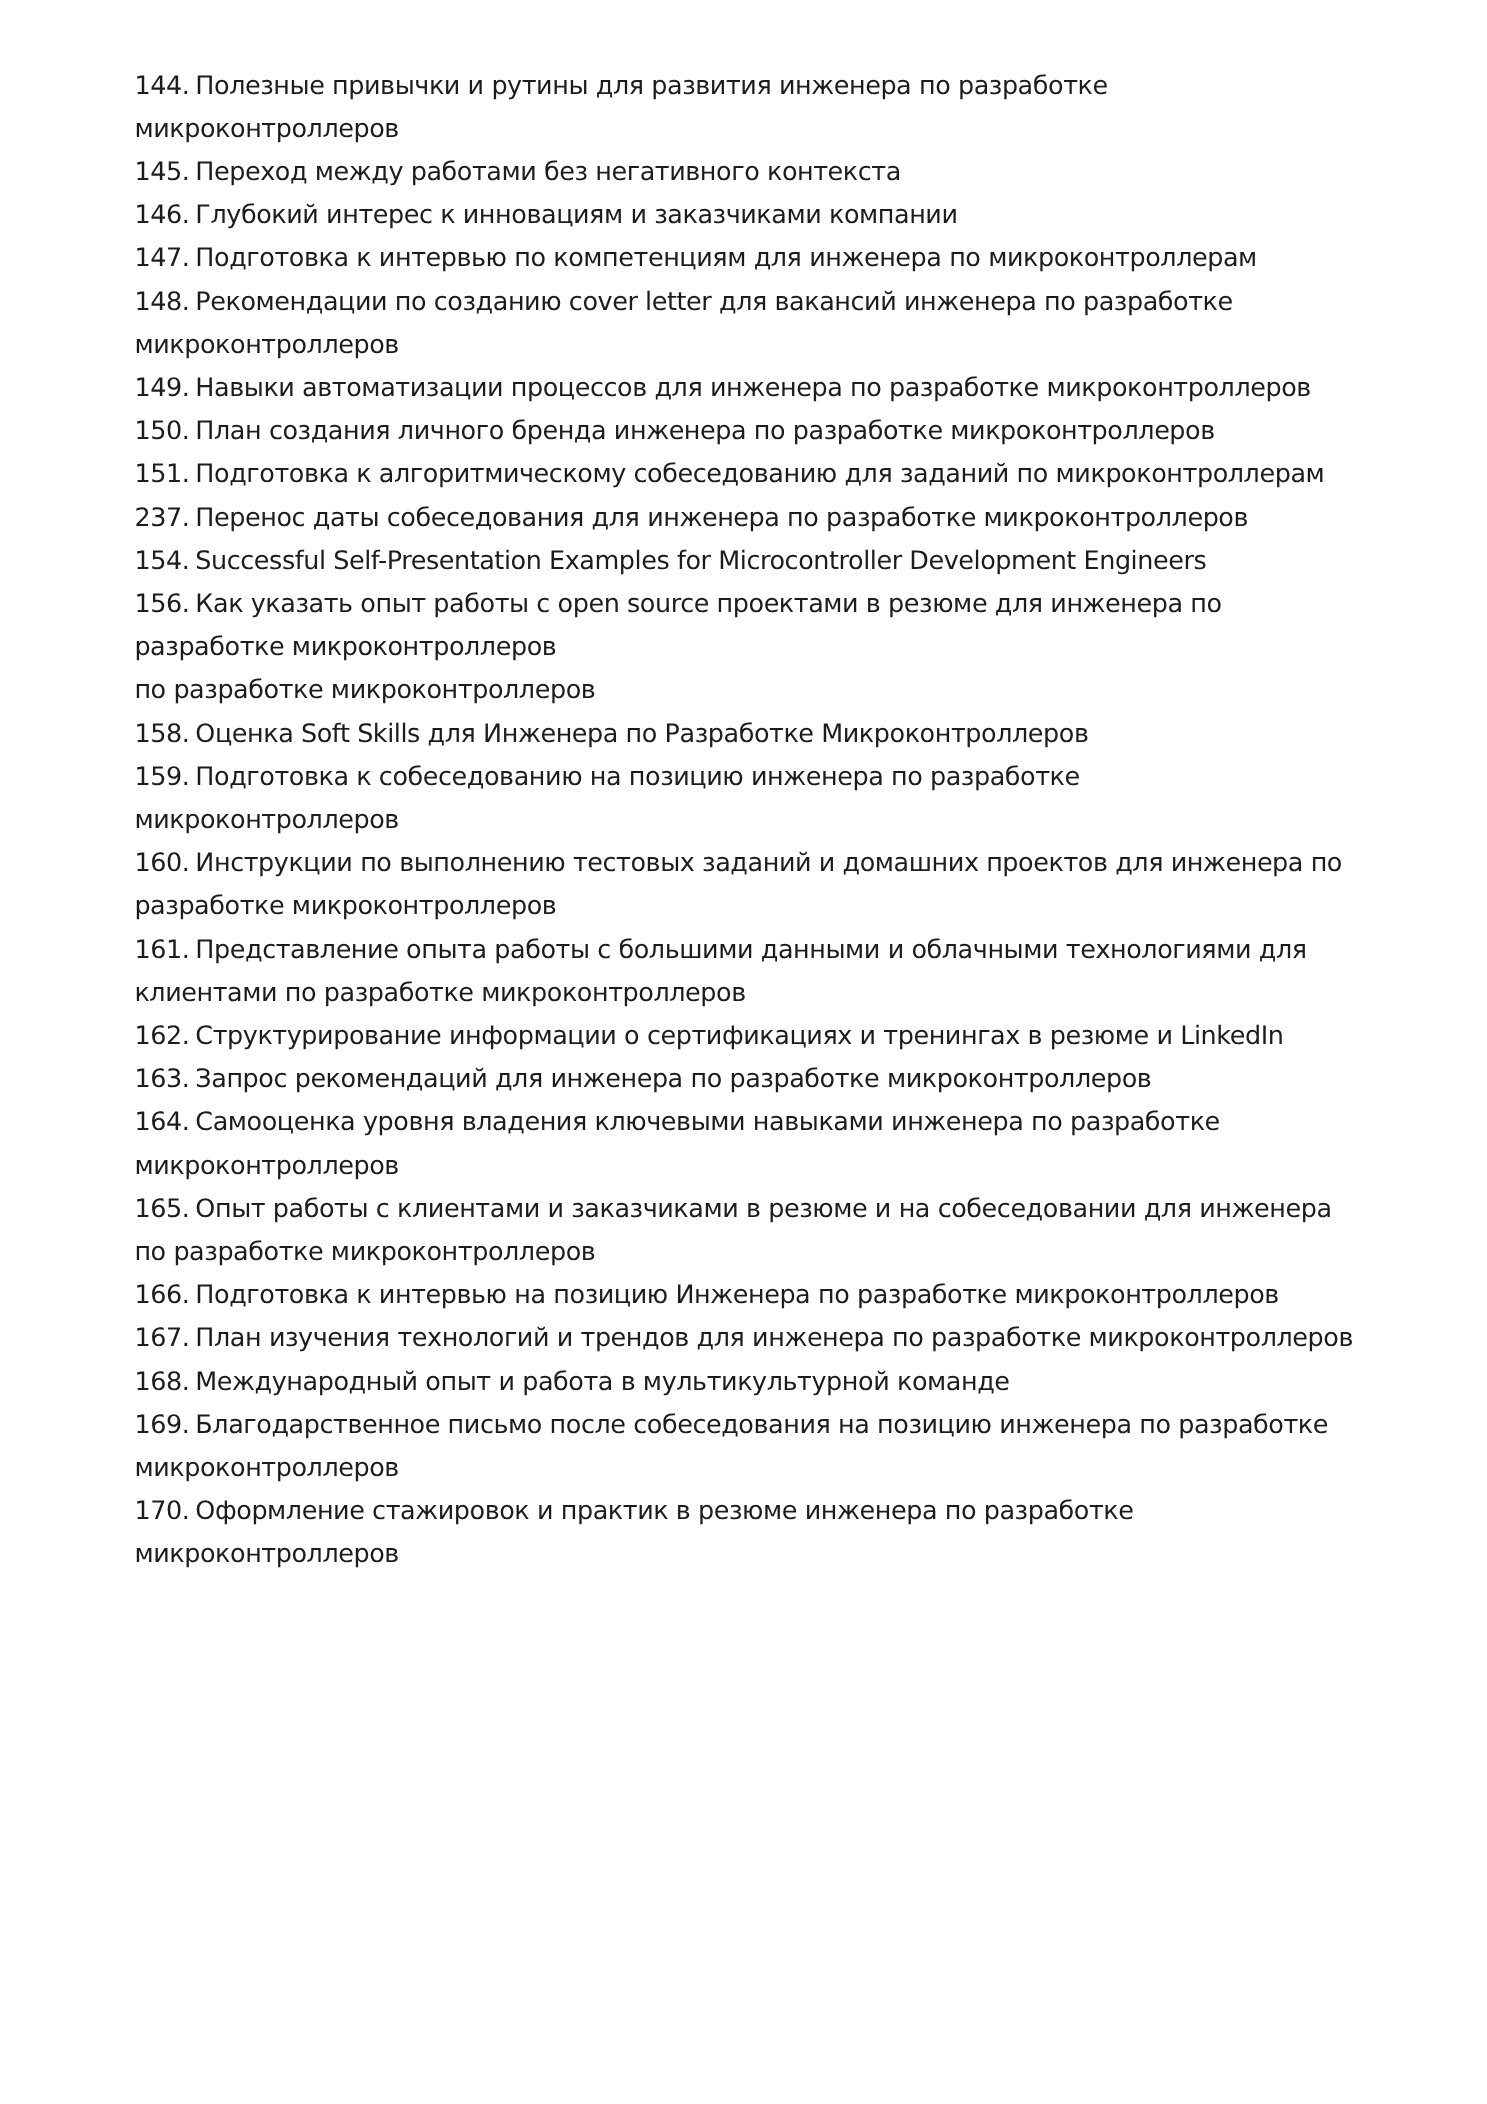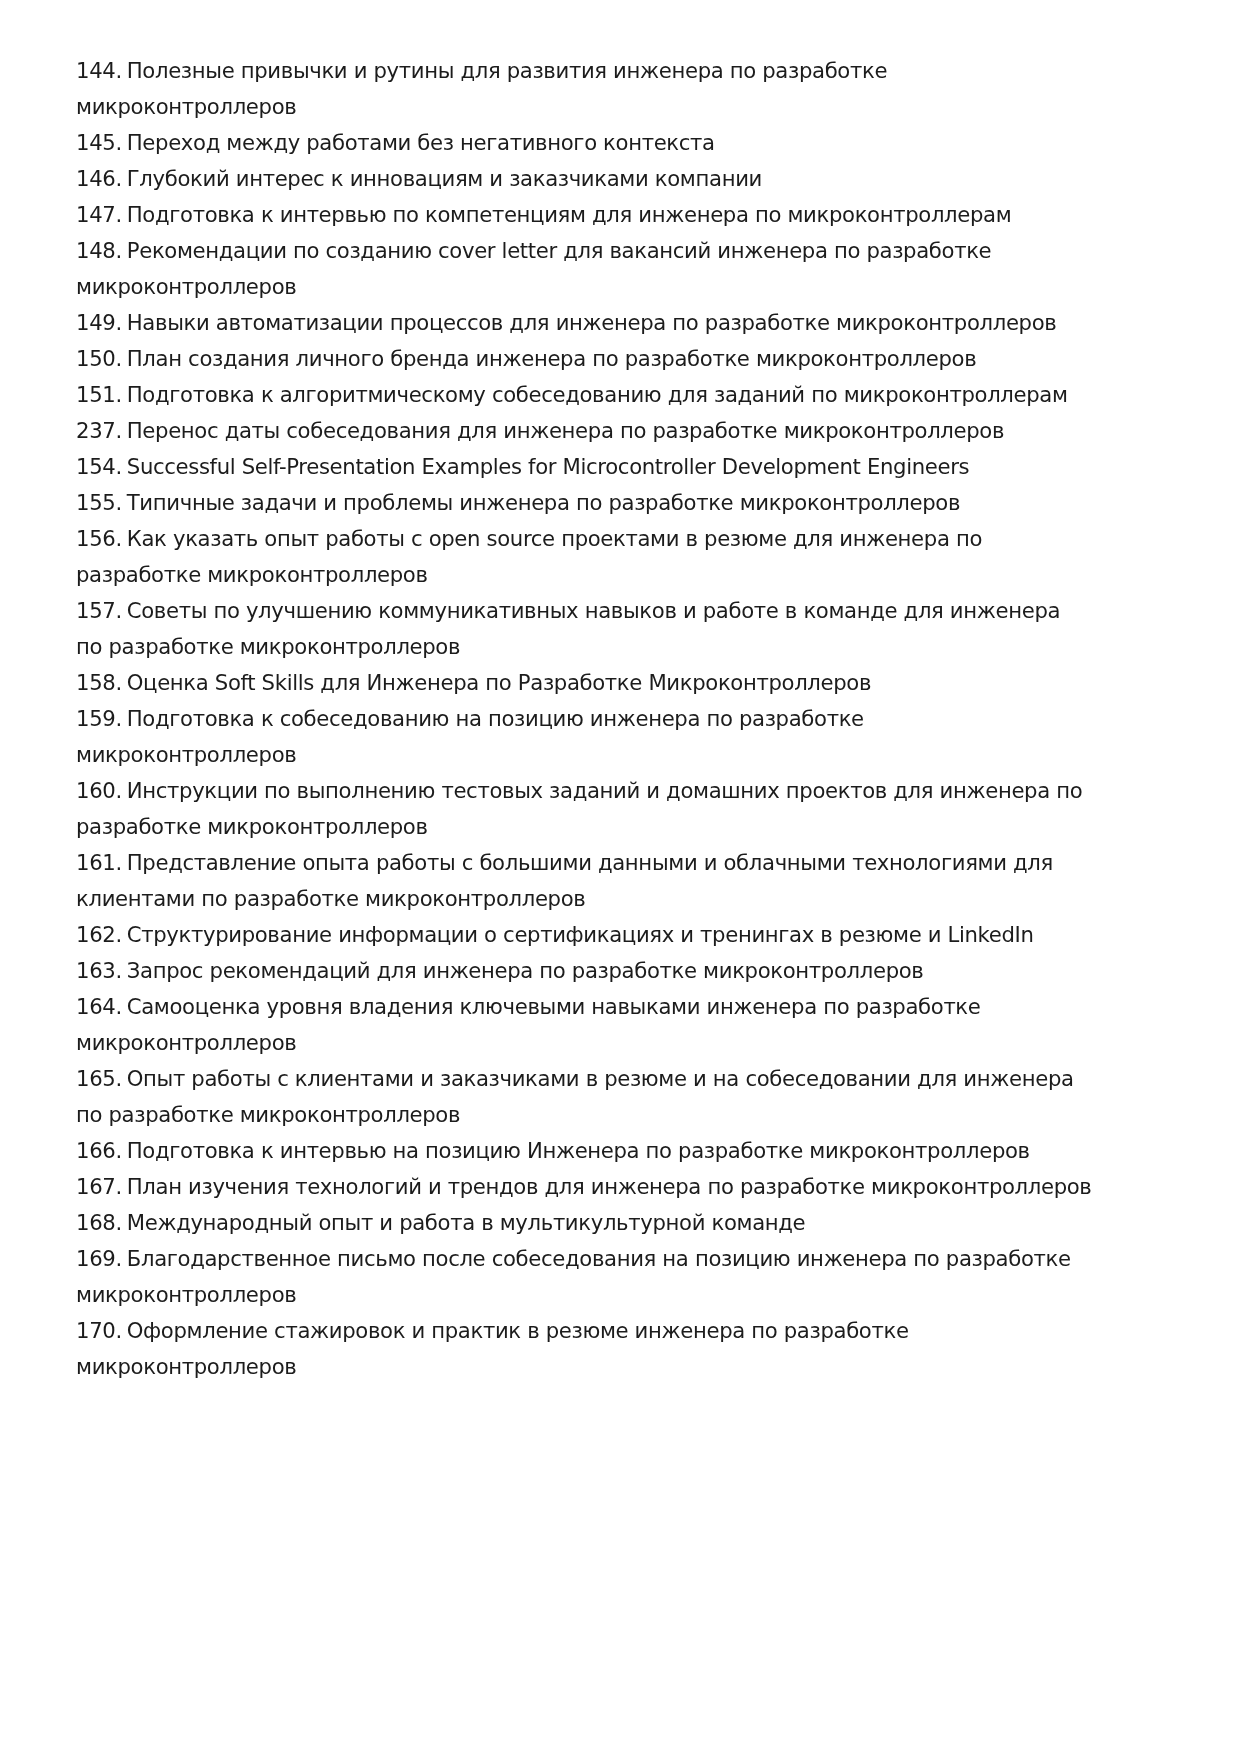--- a/index.html
+++ b/index.html
@@ -28,20 +28,21 @@
       display: block;
       margin: 0;
       padding: 0;
     }
     .item .num {
       margin-right: 5px;
     }
     .line {
       display: block;
       white-space: nowrap;
+      margin-left: 36px;
     }
   </style>
 </head>
 <body>
 
 <div class="page" id="doc-list">
     <div class="item">
       <span class="line"><span class="num">144.</span><span>Полезные привычки и рутины для развития инженера по разработке</span></span>
       <span class="line"><span>микроконтроллеров</span></span>
     </div>
@@ -67,28 +68,24 @@
     <div class="item">
       <span class="line"><span class="num">151.</span><span>Подготовка к алгоритмическому собеседованию для заданий по микроконтроллерам</span></span>
     </div>
     <div class="item">
       <span class="line"><span class="num">237.</span><span>Перенос даты собеседования для инженера по разработке микроконтроллеров</span></span>
     </div>
     <div class="item">
       <span class="line"><span class="num">154.</span><span>Successful Self-Presentation Examples for Microcontroller Development Engineers</span></span>
     </div>
     <div class="item">
-      <span class="line"><span class="num">155.</span><span>Типичные задачи и проблемы инженера по разработке микроконтроллеров</span></span>
-    </div>
-    <div class="item">
       <span class="line"><span class="num">156.</span><span>Как указать опыт работы с open source проектами в резюме для инженера по</span></span>
       <span class="line"><span>разработке микроконтроллеров</span></span>
     </div>
     <div class="item">
-      <span class="line"><span class="num">157.</span><span>Советы по улучшению коммуникативных навыков и работе в команде для инженера</span></span>
       <span class="line"><span>по разработке микроконтроллеров</span></span>
     </div>
     <div class="item">
       <span class="line"><span class="num">158.</span><span>Оценка Soft Skills для Инженера по Разработке Микроконтроллеров</span></span>
     </div>
     <div class="item">
       <span class="line"><span class="num">159.</span><span>Подготовка к собеседованию на позицию инженера по разработке</span></span>
       <span class="line"><span>микроконтроллеров</span></span>
     </div>
     <div class="item">

